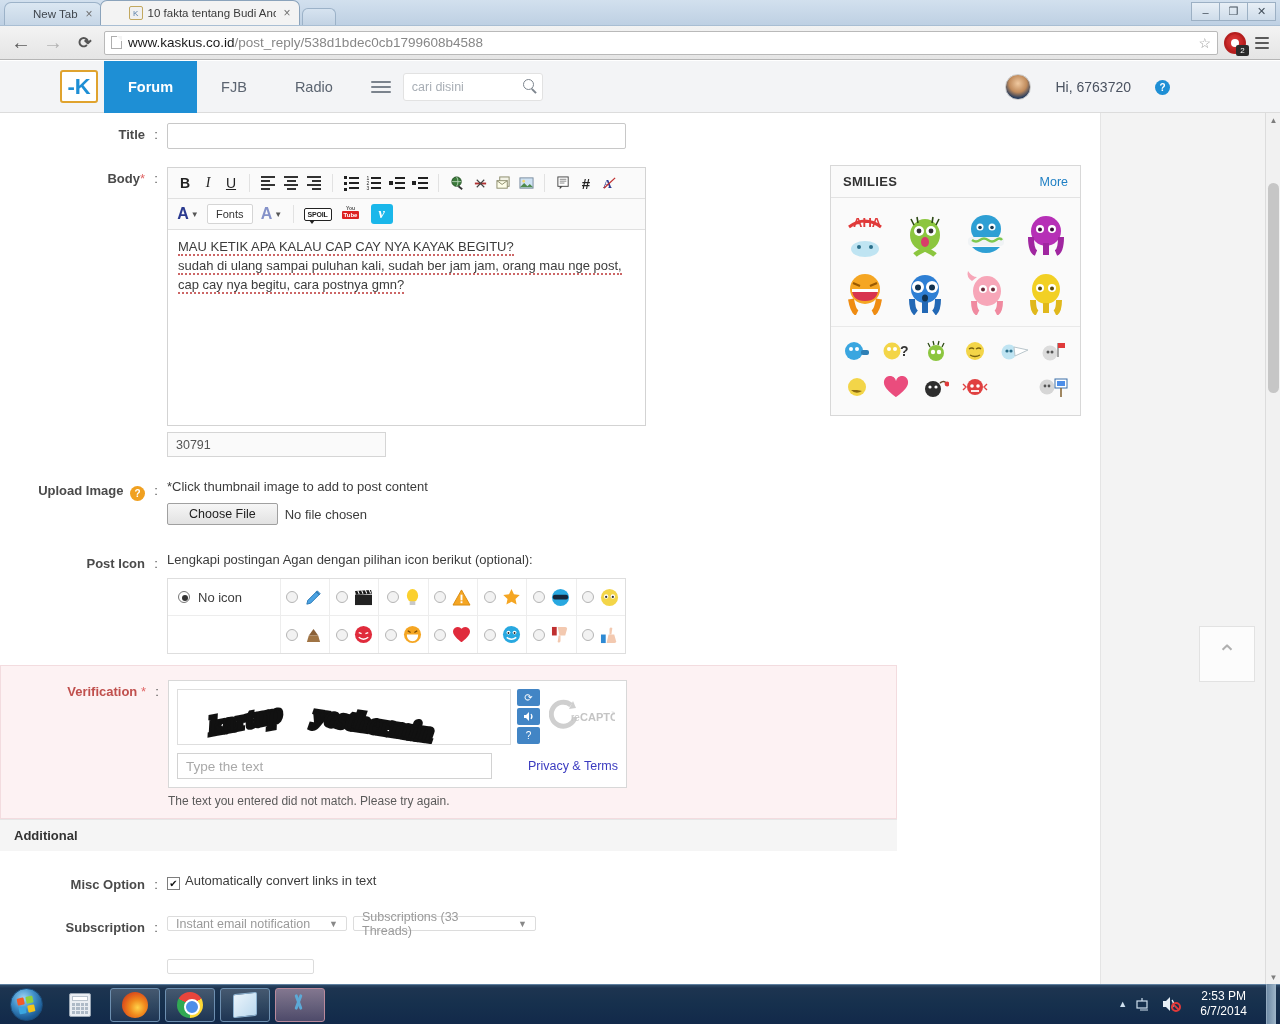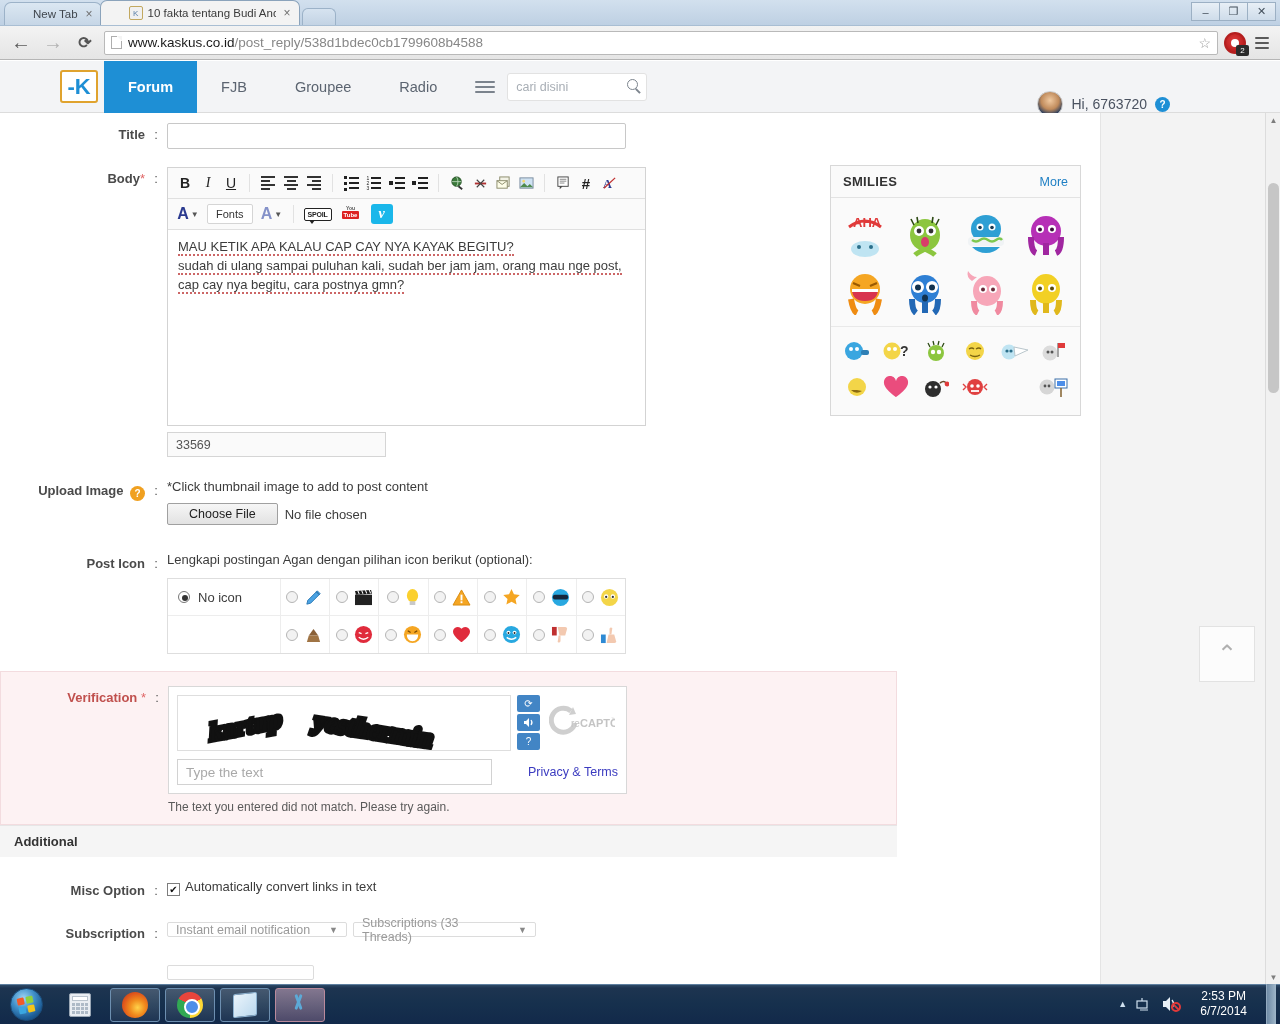--- a/index.html
+++ b/index.html
@@ -197,22 +197,22 @@
   .ksearchicon{
     position:absolute;right:8px;top:5px;
     width:11px;height:11px;border:1.8px solid #7d858e;border-radius:50%;
   }
   .ksearchicon:after{
     content:"";position:absolute;right:-4px;bottom:-3px;
     width:6px;height:1.8px;background:#7d858e;
     transform:rotate(45deg);
   }
   .kuser {
-    position:absolute; right: 110px; top:17px; height:52px;
-    display:flex;align-items:center;gap:8px;
+    position:absolute; right: 110px; top:0; height:52px;
+    display:flex;align-items:center;gap:24px;
   }
   .kavatar{
     width:26px;height:26px;border-radius:50%;
     background: radial-gradient(circle at 50% 35%, #f0c9a0 0%, #c08b5c 45%, #243b5e 75%, #1a2d4a 100%);
     border:1px solid #ccc;
   }
   .kuser .greet{font-size:14px;color:#4a5260;}
   .qmark {
     width:15px;height:15px;border-radius:50%;background:#1e8fd5;
     color:#fff;font-size:10px;font-weight:bold;
@@ -364,21 +364,21 @@
   }
   .radio.on{background:#fff;border-color:#777;}
   .radio.on:after{
     content:"";position:absolute;left:3px;top:3px;width:6px;height:6px;
     border-radius:50%;background:#333;
   }
 
   
   .verif{
     background:#fdf2f3; border:1px solid #f3dcdf;
-    padding:14px 0 10px 0; margin-top:17px;
+    padding:14px 0 10px 0; margin-top:11px;
     width:897px;
   }
   .verif .flabel{color:#c0504d;}
   .capbox{
     width:459px;border:1px solid #d8d8d8;background:#fff;padding:8px;
     display:flex;flex-direction:column;gap:8px;
   }
   .caprow{display:flex;gap:6px;}
   .capimg{
     flex:1;height:56px;border:1px solid #dedede;background:#fff;
@@ -574,21 +574,20 @@
     </div>
   </div>
 
   <div class="viewport">
 
     <div class="khead">
       <div class="klogo">-K</div>
       <div class="knav">
         <a class="active">Forum</a>
         <a>FJB</a>
-        <a>Groupee</a>
         <a>Radio</a>
       </div>
       <div class="kham">
           <span></span>
           <span></span>
           <span></span>
         </div>
       <div class="ksearch">
         <span>cari disini</span>
         <span class="ksearchicon"></span>
@@ -783,21 +782,21 @@
                 </div>
               </div>
 
               <div class="ebody">
                 <div><span class="sp-under">MAU KETIK APA KALAU CAP CAY NYA KAYAK BEGITU?</span></div>
                 <div><span class="sp-under">sudah di ulang sampai puluhan kali, sudah ber jam jam, orang mau nge post,</span></div>
                 <div><span class="sp-under">cap cay nya begitu, cara postnya gmn?</span></div>
               </div>
             </div>
 
-            <div class="charbox">33569</div>
+            <div class="charbox">30791</div>
           </div>
         </div>
 
         <div class="formrow" style="margin-top:22px;">
           <div class="flabel">
             <span>Upload Image</span>
             <span class="qmark orange" style="display:inline-flex;vertical-align:-2px;margin-left:3px">?</span>
           </div>
           <div class="fcolon">:</div>
           <div class="ffield">

